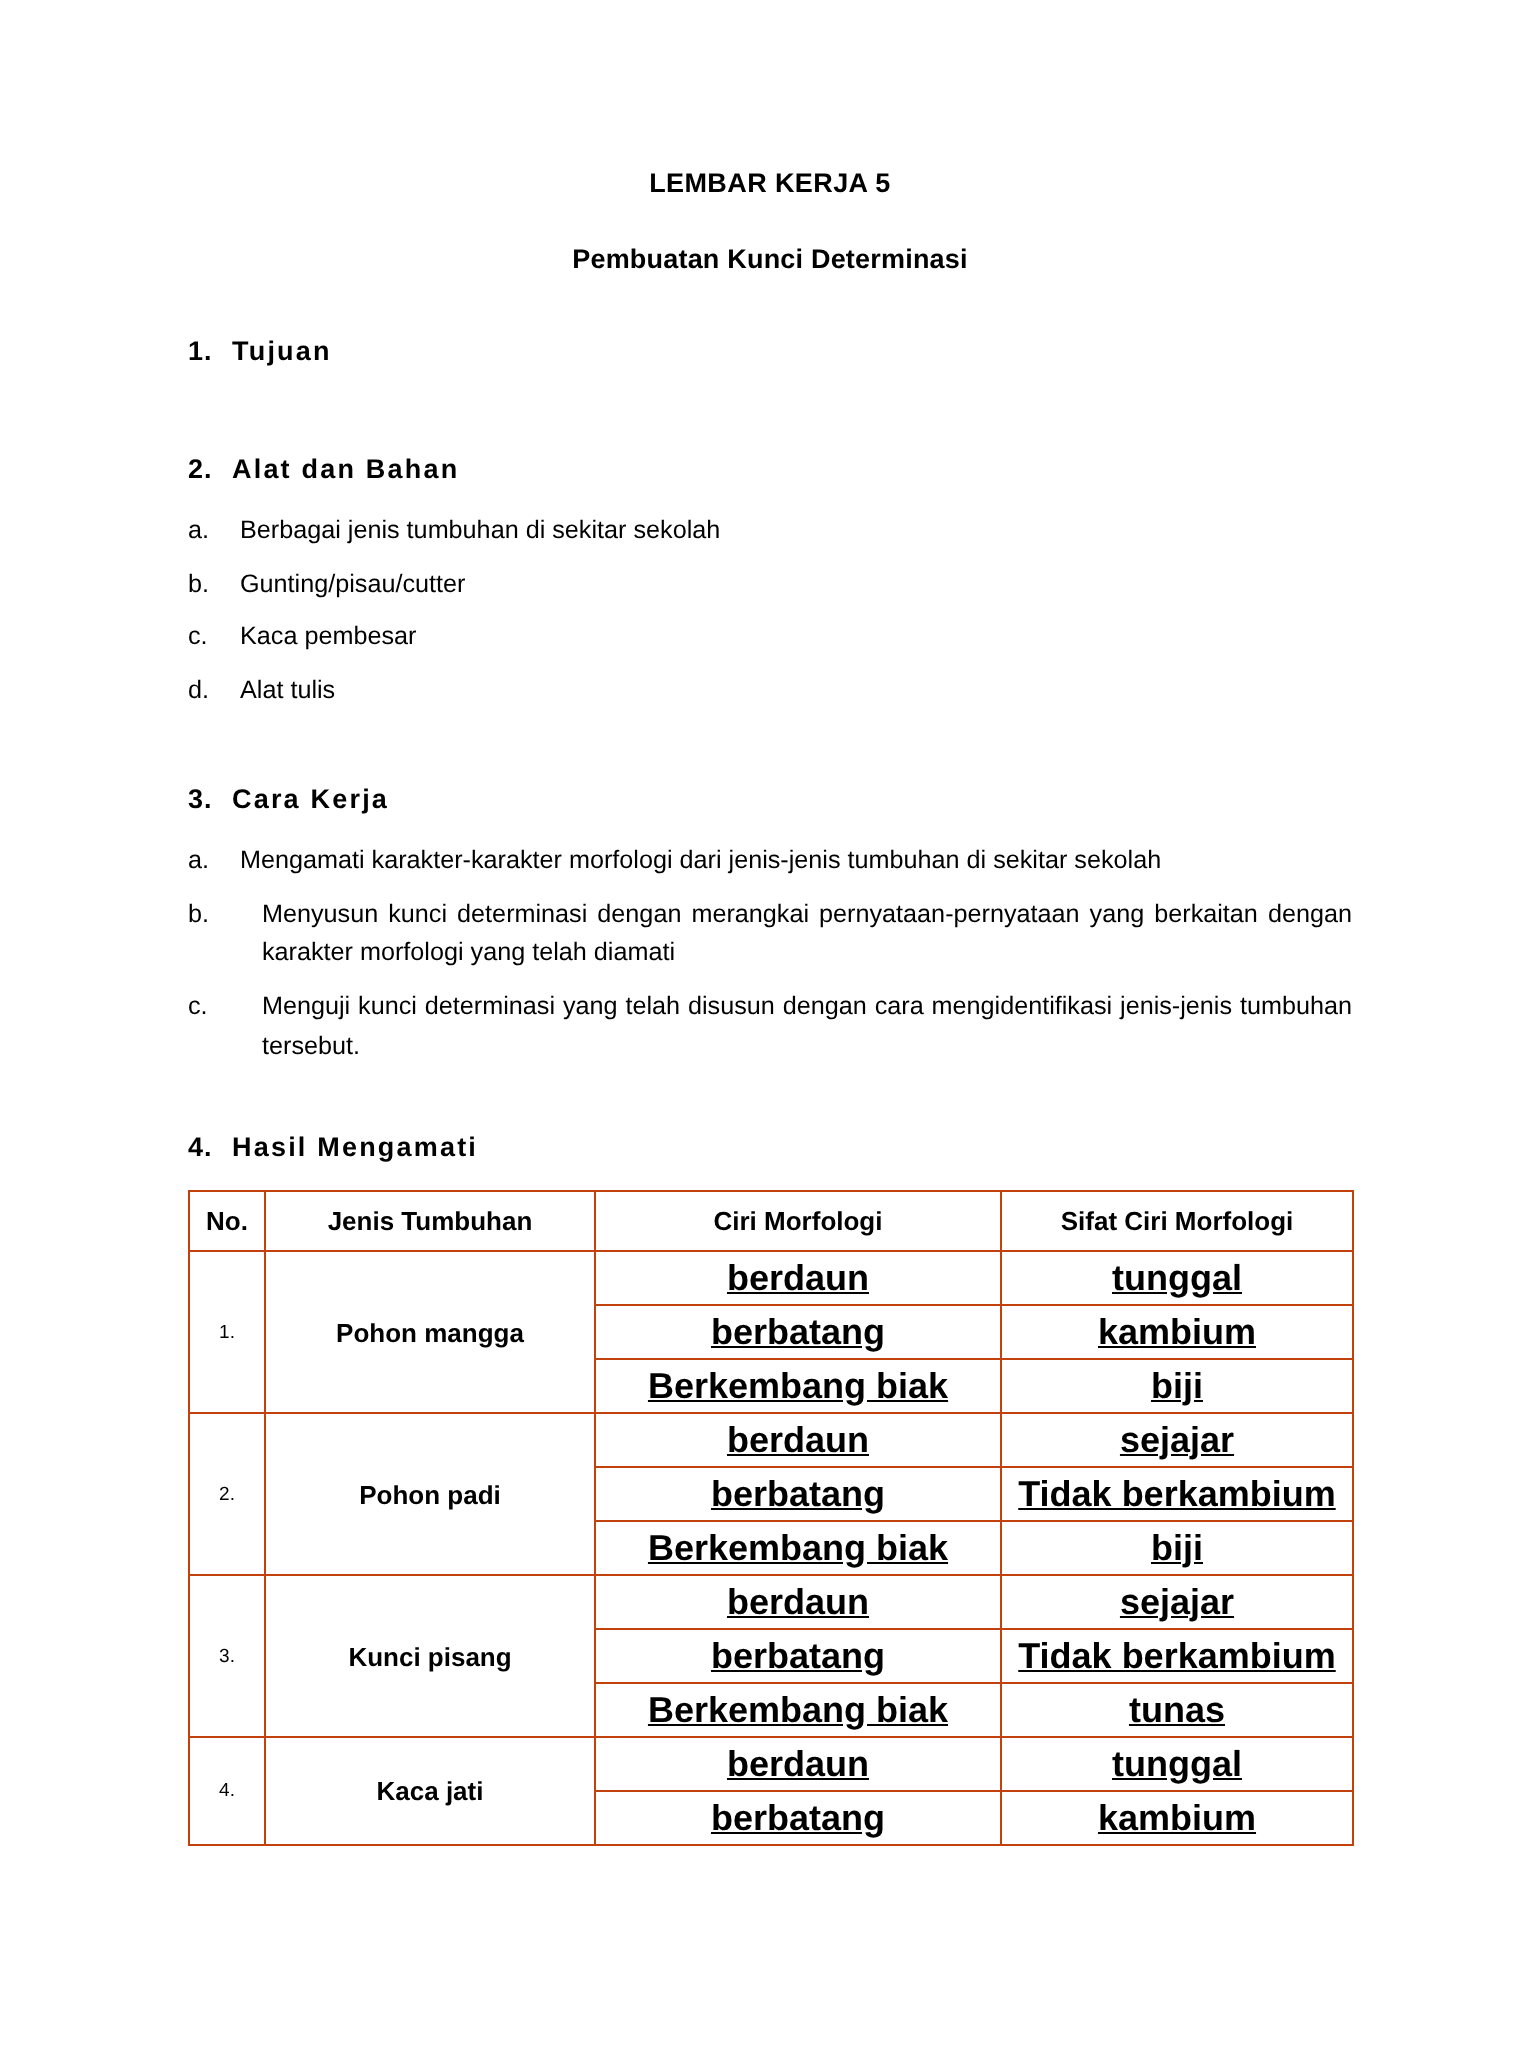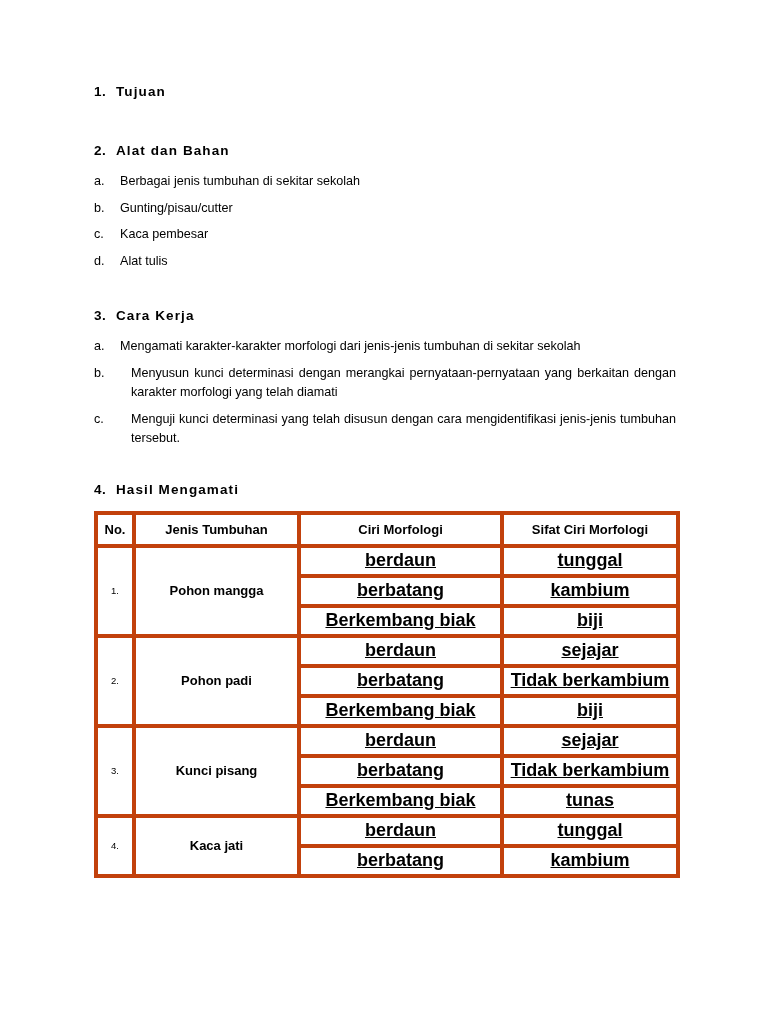--- a/index.html
+++ b/index.html
@@ -120,21 +120,21 @@
 
   
   table.obs {
     border-collapse: collapse;
     width: 582px;
     table-layout: fixed;
     font-size: 12.6px;
   }
   table.obs th,
   table.obs td {
-    border: 4px solid #c2410c;
+    border: 1px solid #c2410c;
     padding: 0;
     vertical-align: middle;
   }
   table.obs th {
     font-weight: bold;
     font-size: 13px;
     text-align: center;
     height: 29px;
   }
   .col-no    { width: 38px; }
@@ -164,20 +164,22 @@
     height: 26px;
     text-decoration: underline;
   }
 </style>
 </head>
 <body>
 
 <div class="page">
   <div class="content">
 
+    <h1 class="doc-title">LEMBAR KERJA 5</h1>
+    <h2 class="doc-subtitle">Pembuatan Kunci Determinasi</h2>
 
     <div class="section">
       <div class="section-head">
         <span class="section-num">1.</span>
         <span>Tujuan</span>
       </div>
     </div>
 
     <div class="gap-lg"></div>
 

